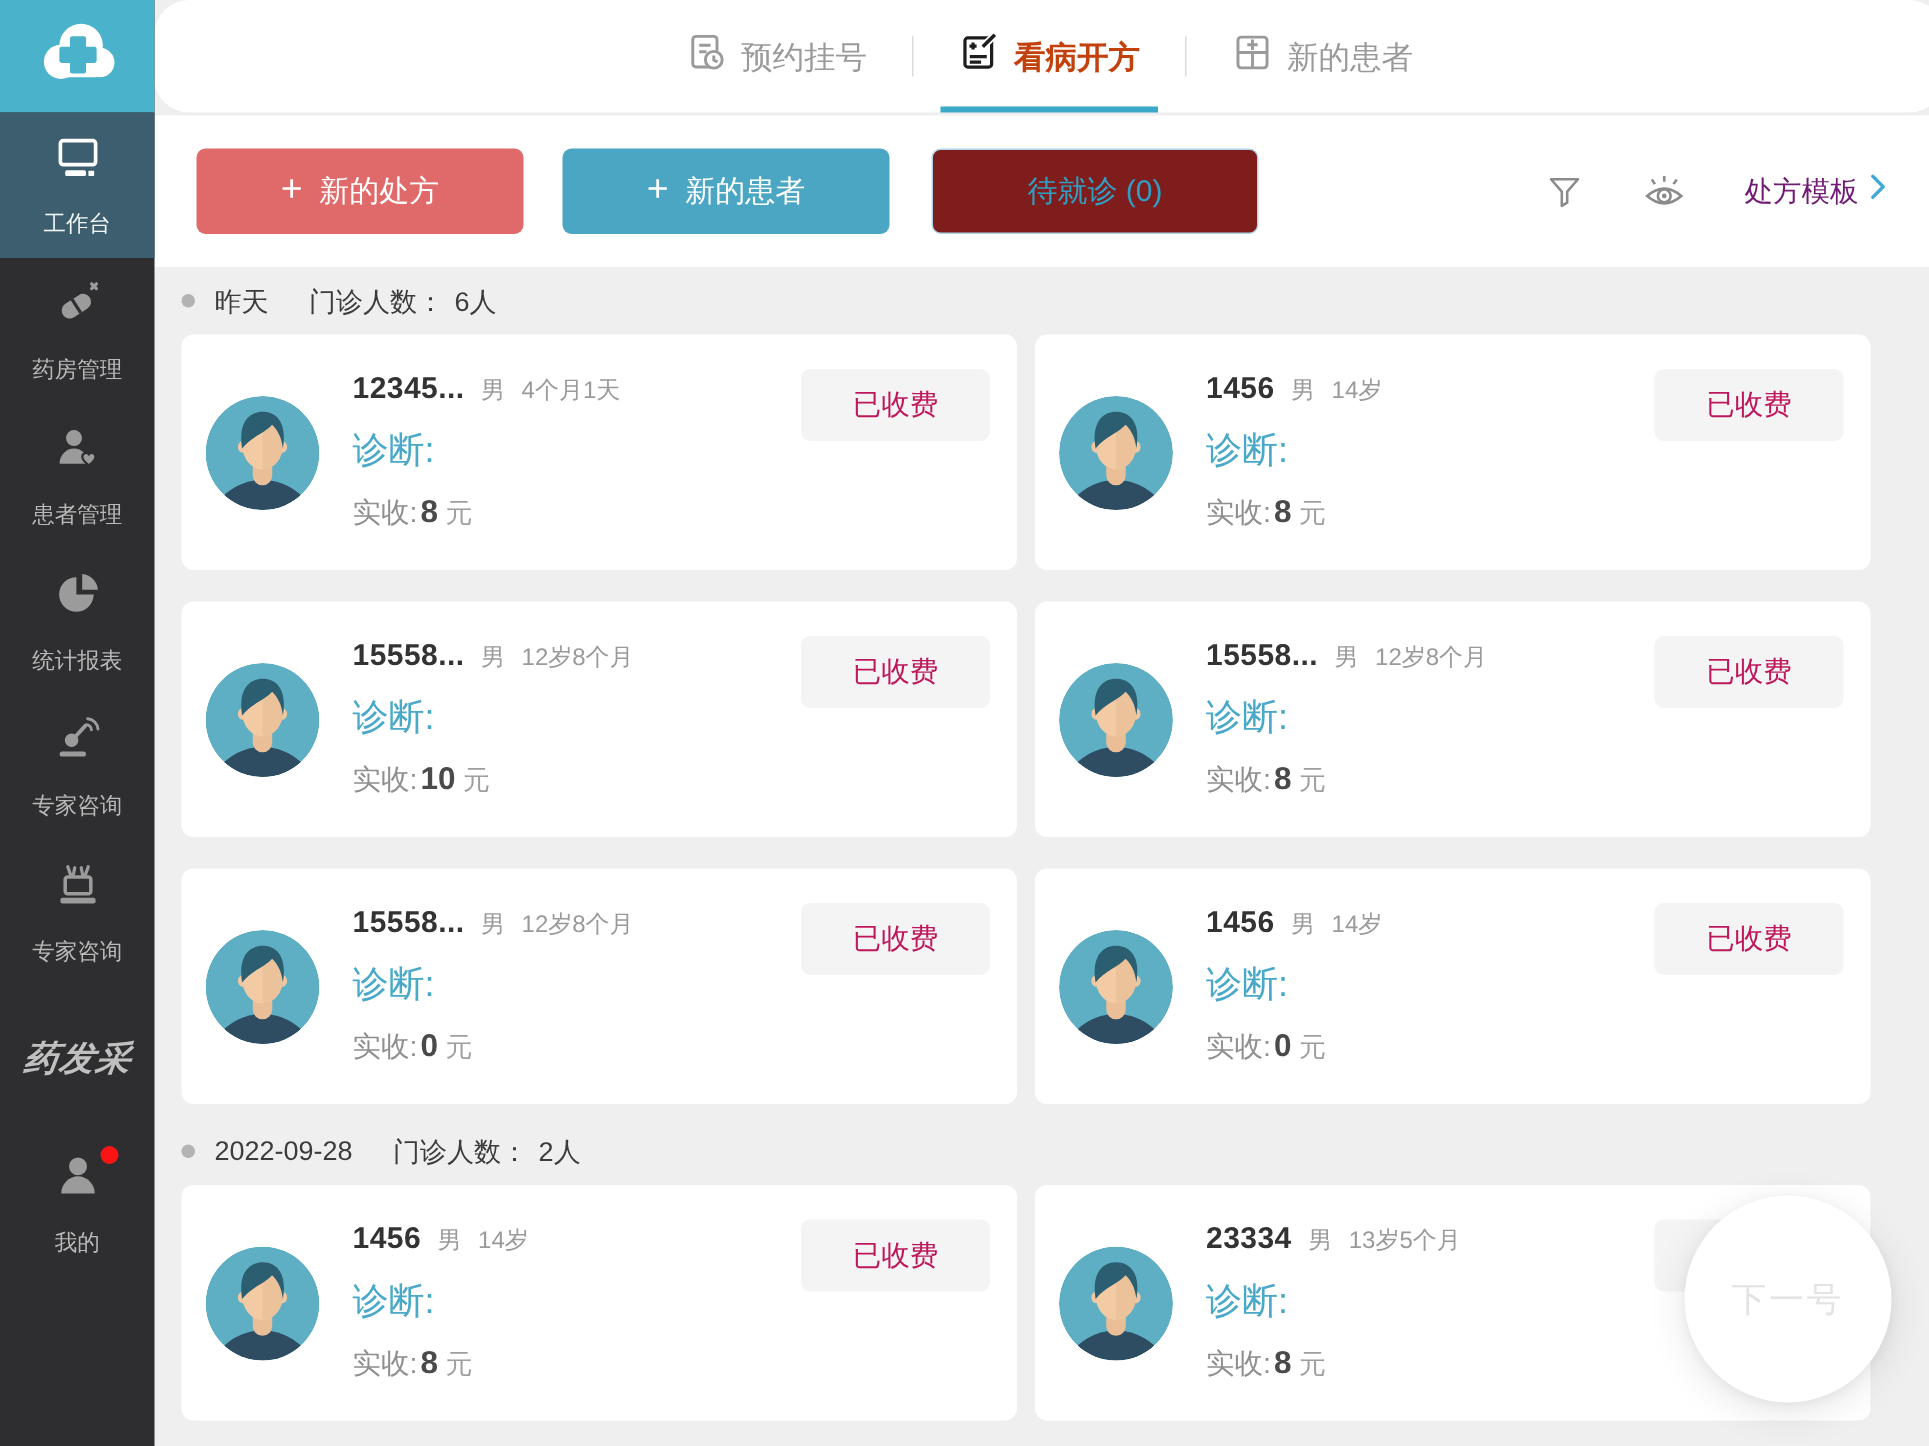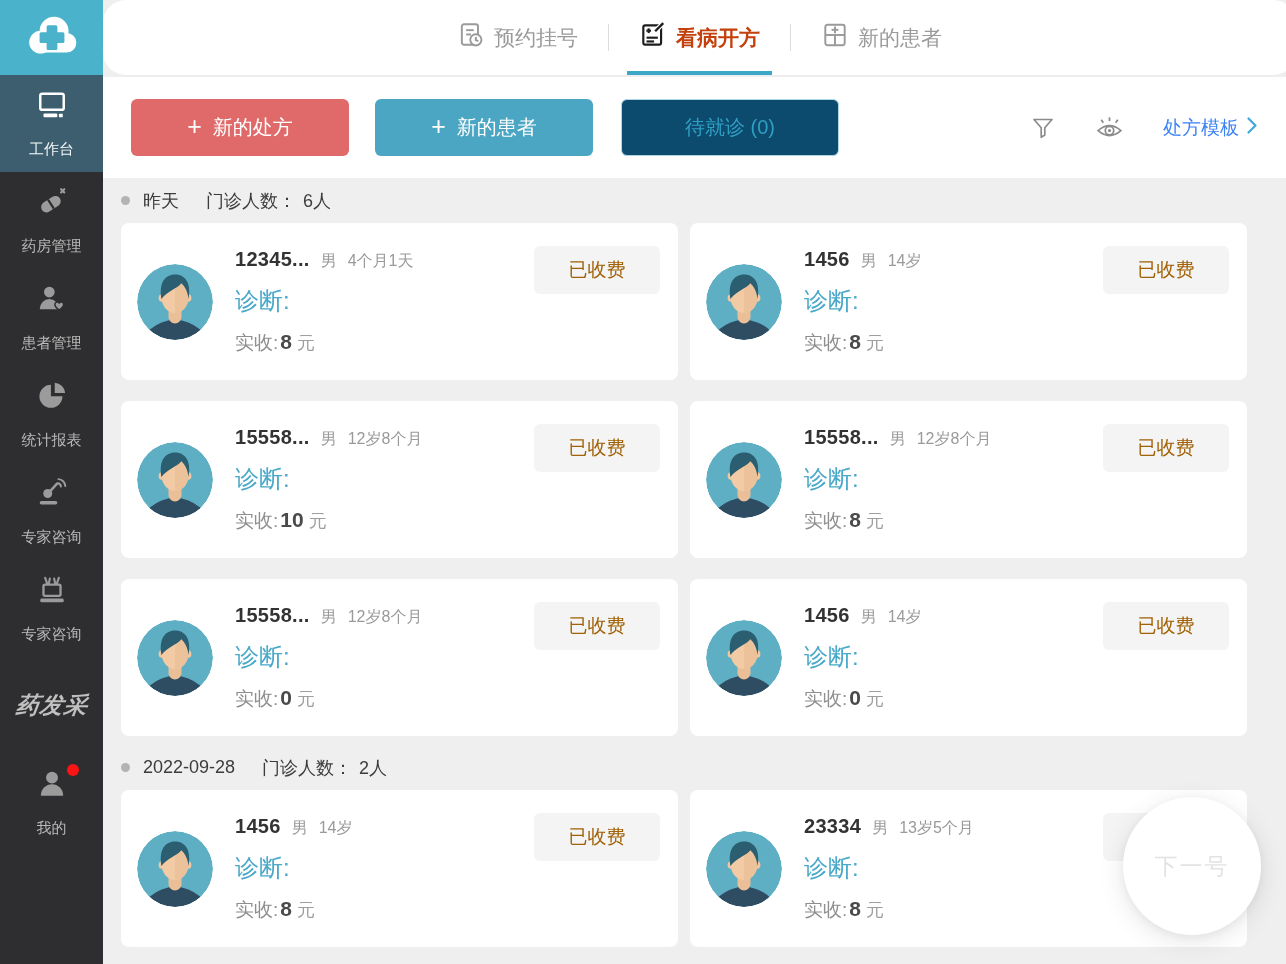--- a/index.html
+++ b/index.html
@@ -27,24 +27,24 @@
   .tab-divider { width:1px; background:#dcdcdc; height:27px; align-self:center; margin:0 30px; }
 
   
   .toolbar { position:absolute; left:103px; top:77px; width:1183px; height:101px; background:#fff;
              display:flex; align-items:center; padding:0 28px; z-index:5; }
   .btn { height:57px; width:218px; border-radius:6px; display:flex; align-items:center; justify-content:center;
          gap:11px; font-size:20px; cursor:pointer; }
   .btn .plus { font-size:25px; font-weight:300; line-height:1; margin-top:-2px; }
   .btn-red { background:#e06a6a; color:#fff; margin-right:26px; }
   .btn-teal { background:#4aa6c3; color:#fff; margin-right:28px; }
-  .btn-outline { background:#0c4a6e; border:1px solid #aed7e6; color:#2f9fc4; }
+  .btn-outline { background:#7f1d1d; border:1px solid #aed7e6; color:#2f9fc4; }
   .toolbar-right { margin-left:auto; display:flex; align-items:center; gap:38px; }
   .tool-icon { display:flex; align-items:center; cursor:pointer; }
-  .template-link { display:flex; align-items:center; gap:7px; color:#3b82f6; font-size:19px; cursor:pointer; }
+  .template-link { display:flex; align-items:center; gap:7px; color:#701a75; font-size:19px; cursor:pointer; }
 
   
   .content { position:absolute; left:93px; top:178px; width:1183px; height:786px; background:#efefef;
              padding:0 29px 0 28px; overflow:hidden; }
   .section-header { height:45px; display:flex; align-items:center; gap:27px; font-size:18px; color:#3c3c3c; }
   .section-header.second { margin-top:9px; }
   .sh-date { display:flex; align-items:center; gap:13px; }
   .bullet { width:9px; height:9px; border-radius:50%; background:#b3b3b3; }
   .sh-count { display:flex; gap:7px; }
 
@@ -54,21 +54,21 @@
   .avatar { width:76px; height:76px; border-radius:50%; overflow:hidden; flex:none; }
   .card-info { margin-left:22px; display:flex; flex-direction:column; gap:13px; }
   .line1 { display:flex; align-items:baseline; gap:11px; }
   .p-name { font-size:20px; font-weight:700; color:#333; letter-spacing:.3px; }
   .p-meta { font-size:16px; color:#9a9a9a; }
   .diagnosis { font-size:24px; color:#4aa9c9; }
   .paid { font-size:19px; color:#8f8f8f; display:flex; align-items:baseline; }
   .amount { font-size:21px; font-weight:700; color:#4a4a4a; margin:0 5px 0 2px; }
   .unit { color:#9f9f9f; font-size:18px; }
   .status { position:absolute; right:18px; top:23px; width:126px; height:48px; background:#f4f4f5; border-radius:6px;
-            color:#a16207; font-size:19px; display:flex; align-items:center; justify-content:center; }
+            color:#be185d; font-size:19px; display:flex; align-items:center; justify-content:center; }
 
   
   .fab { position:absolute; right:25px; bottom:29px; width:138px; height:138px; border-radius:50%; background:#fff;
          box-shadow:0 6px 26px rgba(0,0,0,.10), 0 2px 8px rgba(0,0,0,.05);
          display:flex; align-items:center; justify-content:center; color:#e3e3e3; font-size:23px;
          letter-spacing:2px; z-index:30; cursor:pointer; }
 </style>
 </head>
 <body>
 

